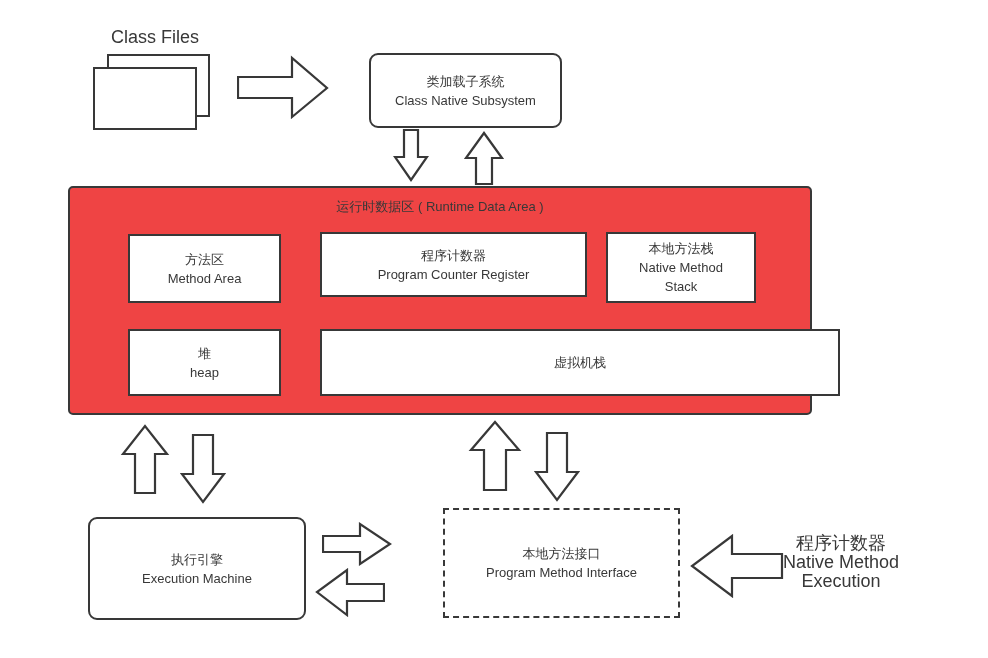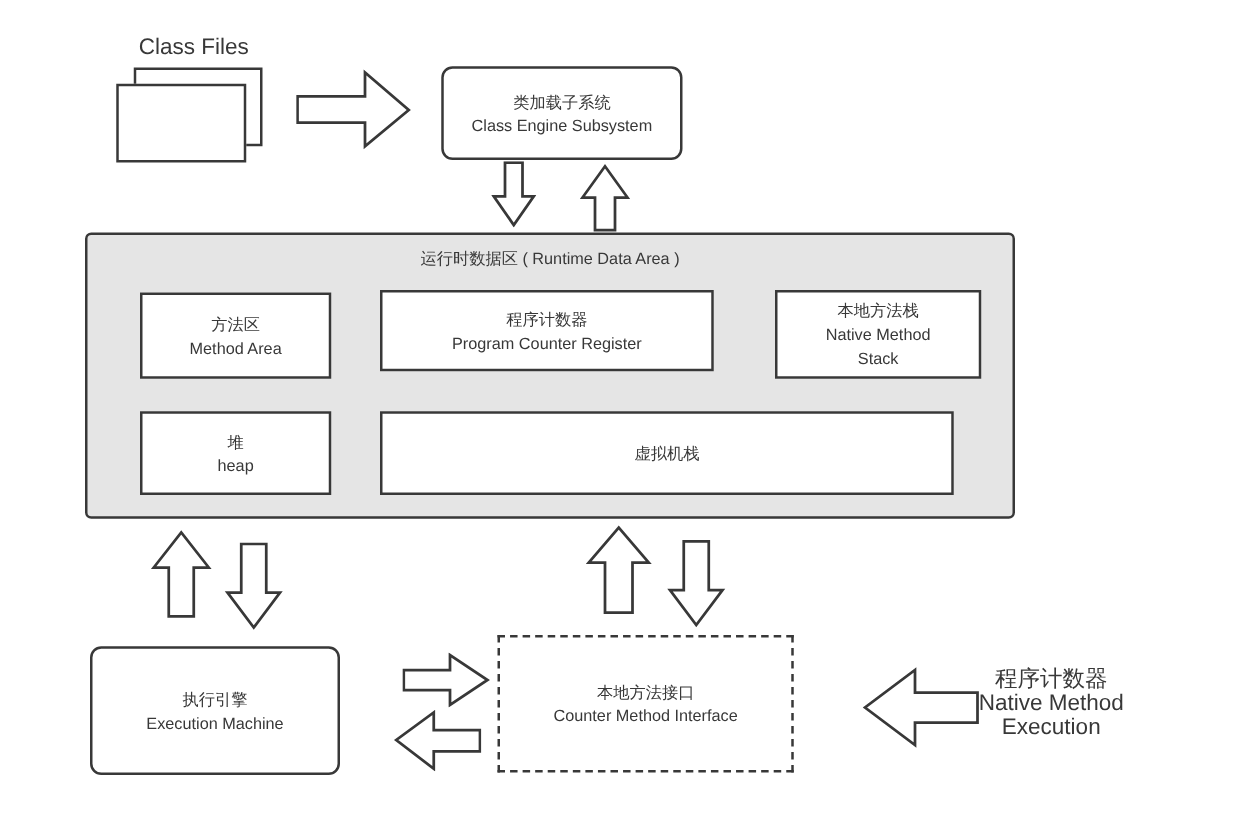--- a/index.html
+++ b/index.html
@@ -17,29 +17,30 @@
     box-sizing: border-box;
     border: 2px solid var(--line, #383838);
     background: #ffffff;
     display: flex;
     flex-direction: column;
     align-items: center;
     justify-content: center;
     text-align: center;
     font-size: 13px;
     line-height: 19px;
+    margin-left: 16px;
   }
   .rounded8 { border-radius: 9px; }
   .dashed { border-style: dashed; }
   .container-box {
     position: absolute;
     box-sizing: border-box;
     border: 2px solid var(--line, #383838);
     border-radius: 5px;
-    background: #e5e5e5;
+    background: #ef4444;
     text-decoration: underline;
   }
   .runtime-title {
     position: absolute;
     top: 9px;
     left: 0;
     right: 0;
     text-align: center;
     font-size: 13px;
     line-height: 19px;
@@ -72,21 +73,21 @@
   <div class="label" style="left:100px; top:28px; width:110px;">Class Files</div>
   <div class="filebox" style="left:107px; top:54px; width:103px; height:63px;"></div>
   <div class="filebox" style="left:93px; top:67px; width:104px; height:63px;"></div>
 
   <svg class="arrow" style="left:237px; top:55px;" width="92" height="65" viewBox="0 0 92 65">
     <polygon points="1,22 55,22 55,3 90,33 55,62 55,43 1,43"></polygon>
   </svg>
 
   <div class="box rounded8" style="left:353px; top:53px; width:193px; height:75px;">
     <div>类加载子系统</div>
-    <div>Class Engine Subsystem</div>
+    <div>Class Native Subsystem</div>
   </div>
 
   <svg class="arrow" style="left:393px; top:129px;" width="36" height="53" viewBox="0 0 36 53">
     <polygon points="11,1 25,1 25,28 34,28 18,51 2,28 11,28"></polygon>
   </svg>
   <svg class="arrow" style="left:463px; top:131px;" width="42" height="55" viewBox="0 0 42 55">
     <polygon points="13,53 13,27 3,27 21,2 39,27 29,27 29,53"></polygon>
   </svg>
 
   <div class="container-box" style="left:68px; top:186px; width:744px; height:229px;">
@@ -95,65 +96,65 @@
     <div class="box" style="left:42px; top:46px; width:153px; height:69px;">
       <div>方法区</div>
       <div>Method Area</div>
     </div>
 
     <div class="box" style="left:234px; top:44px; width:267px; height:65px;">
       <div>程序计数器</div>
       <div>Program Counter Register</div>
     </div>
 
-    <div class="box" style="left:550px; top:44px; width:165px; height:71px;">
+    <div class="box" style="left:520px; top:44px; width:150px; height:71px;">
       <div>本地方法栈</div>
       <div>Native Method</div>
       <div>Stack</div>
     </div>
 
     <div class="box" style="left:42px; top:141px; width:153px; height:67px;">
       <div>堆</div>
       <div>heap</div>
     </div>
 
-    <div class="box" style="left:234px; top:141px; width:459px; height:67px;">
+    <div class="box" style="left:234px; top:141px; width:520px; height:67px;">
       <div>虚拟机栈</div>
     </div>
   </div>
 
   <svg class="arrow" style="left:120px; top:424px;" width="50" height="71" viewBox="0 0 50 71">
     <polygon points="15,69 15,30 3,30 25,2 47,30 35,30 35,69"></polygon>
   </svg>
   <svg class="arrow" style="left:179px; top:434px;" width="48" height="70" viewBox="0 0 48 70">
     <polygon points="14,1 34,1 34,40 45,40 24,68 3,40 14,40"></polygon>
   </svg>
 
   <svg class="arrow" style="left:468px; top:420px;" width="54" height="72" viewBox="0 0 54 72">
     <polygon points="16,70 16,30 3,30 27,2 51,30 38,30 38,70"></polygon>
   </svg>
   <svg class="arrow" style="left:533px; top:432px;" width="48" height="70" viewBox="0 0 48 70">
     <polygon points="14,1 34,1 34,40 45,40 24,68 3,40 14,40"></polygon>
   </svg>
 
-  <div class="box rounded8" style="left:72px; top:517px; width:200px; height:103px;">
+  <div class="box rounded8" style="left:72px; top:517px; width:218px; height:103px;">
     <div>执行引擎</div>
     <div>Execution Machine</div>
   </div>
 
   <svg class="arrow" style="left:322px; top:522px;" width="70" height="44" viewBox="0 0 70 44">
     <polygon points="1,14 38,14 38,2 68,22 38,42 38,30 1,30"></polygon>
   </svg>
   <svg class="arrow" style="left:315px; top:568px;" width="70" height="49" viewBox="0 0 70 49">
     <polygon points="69,16 32,16 32,2 2,24 32,47 32,33 69,33"></polygon>
   </svg>
 
-  <div class="box dashed" style="left:398px; top:508px; width:237px; height:110px;">
+  <div class="box dashed" style="left:427px; top:508px; width:237px; height:110px;">
     <div>本地方法接口</div>
-    <div>Counter Method Interface</div>
+    <div>Program Method Interface</div>
   </div>
 
   <svg class="arrow" style="left:690px; top:533px;" width="94" height="66" viewBox="0 0 94 66">
     <polygon points="92,21 42,21 42,3 2,33 42,63 42,45 92,45"></polygon>
   </svg>
 
   <div class="label" style="left:778px; top:534px; width:126px;">
     <div>程序计数器</div>
     <div>Native Method</div>
     <div>Execution</div>

